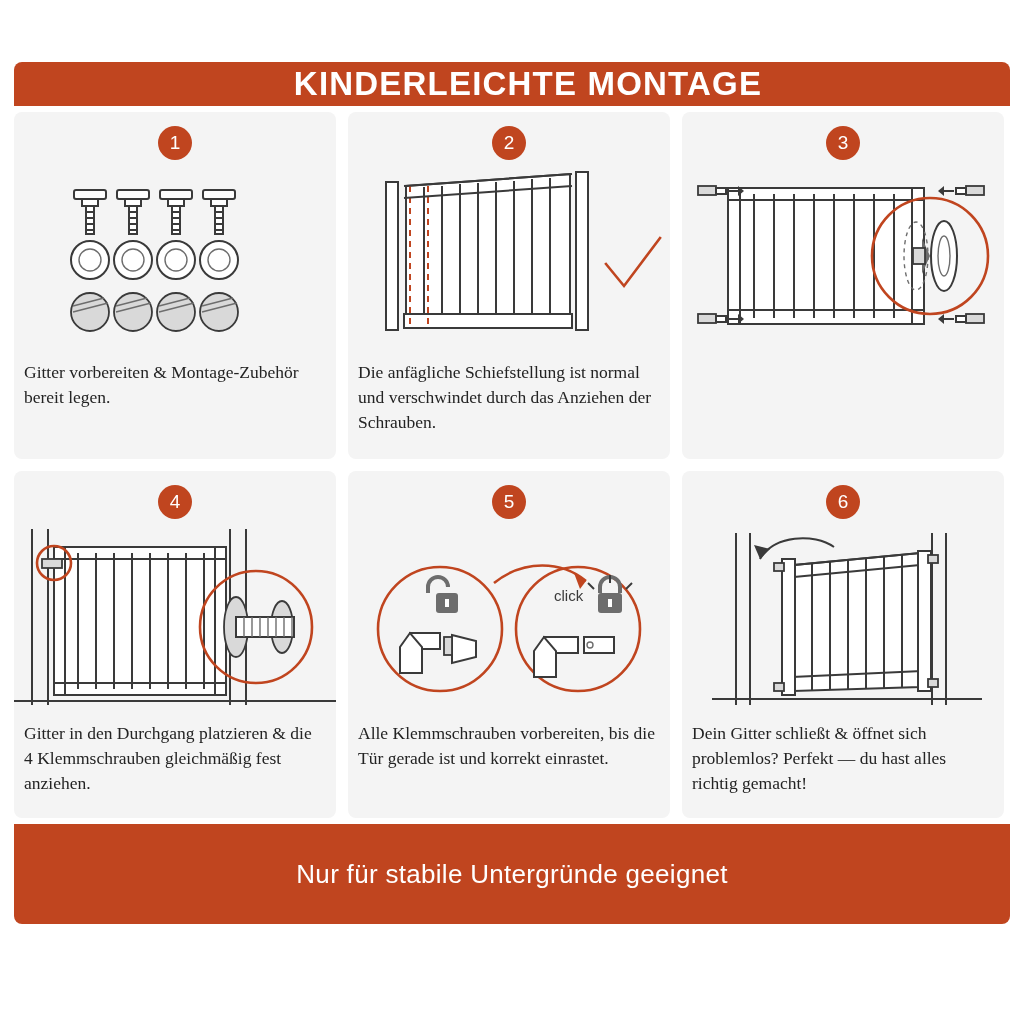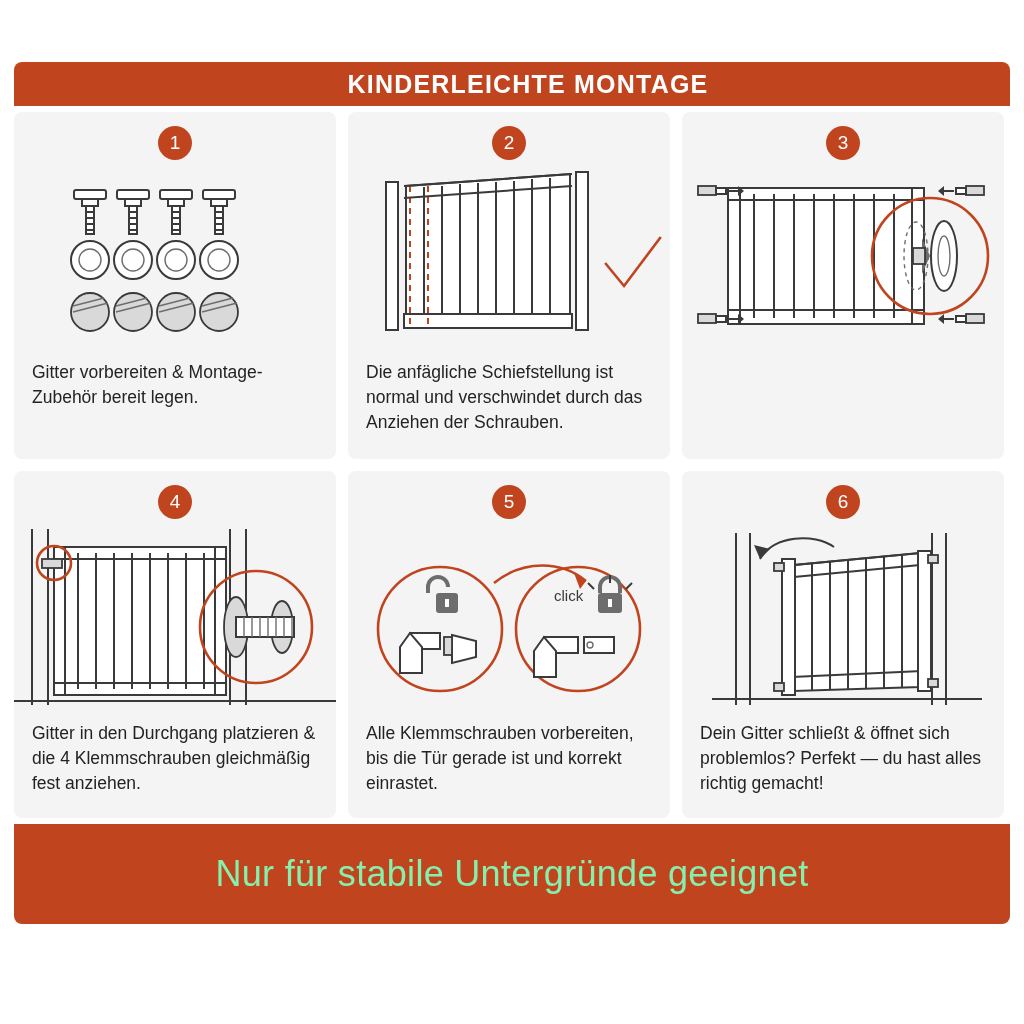--- a/index.html
+++ b/index.html
@@ -29,21 +29,21 @@
     width: 996px;
     height: 44px;
     background: #c0451f;
     border-radius: 8px 8px 0 0;
     display: flex;
     align-items: center;
     justify-content: center;
   }
   .header-title {
     color: #ffffff;
-    font-size: 25px;
+    font-size: 33px;
     font-weight: bold;
     letter-spacing: 1.2px;
     margin-left: 32px;
   }
 
   
   .steps-grid {
     position: absolute;
     left: 14px;
     top: 112px;
@@ -78,48 +78,49 @@
   }
   .art {
     position: absolute;
     left: 0;
     top: 48px;
     width: 100%;
     height: 190px;
   }
   .caption {
     position: absolute;
-    left: 18px;
+    left: 10px;
     right: 14px;
     top: 248px;
     font-size: 17.5px;
     line-height: 1.42;
     color: #232323;
+    font-family: Liberation Serif, serif;
   }
   .caption.low {
     top: 242px;
     margin-top: 8px;
   }
 
   
   .footer-banner {
     position: absolute;
     left: 14px;
     top: 824px;
     width: 996px;
     height: 100px;
     background: #c0451f;
     border-radius: 0 0 8px 8px;
     display: flex;
     align-items: center;
     justify-content: center;
   }
   .footer-text {
-    color: #86efac;
-    font-size: 36px;
+    color: #ffffff;
+    font-size: 26px;
     letter-spacing: 0.3px;
   }
 
   
   svg .ln { fill: none; stroke: #3a3a3a; stroke-width: 2; }
   svg .ln-thin { fill: none; stroke: #6d6d6d; stroke-width: 1.4; }
   svg .fillw { fill: #ffffff; stroke: #3a3a3a; stroke-width: 2; }
   svg .fillg { fill: #d9d9d9; stroke: #3a3a3a; stroke-width: 1.8; }
   svg .accent { fill: none; stroke: #c0451f; stroke-width: 2.6; }
   svg .accent-f { fill: #c0451f; }

